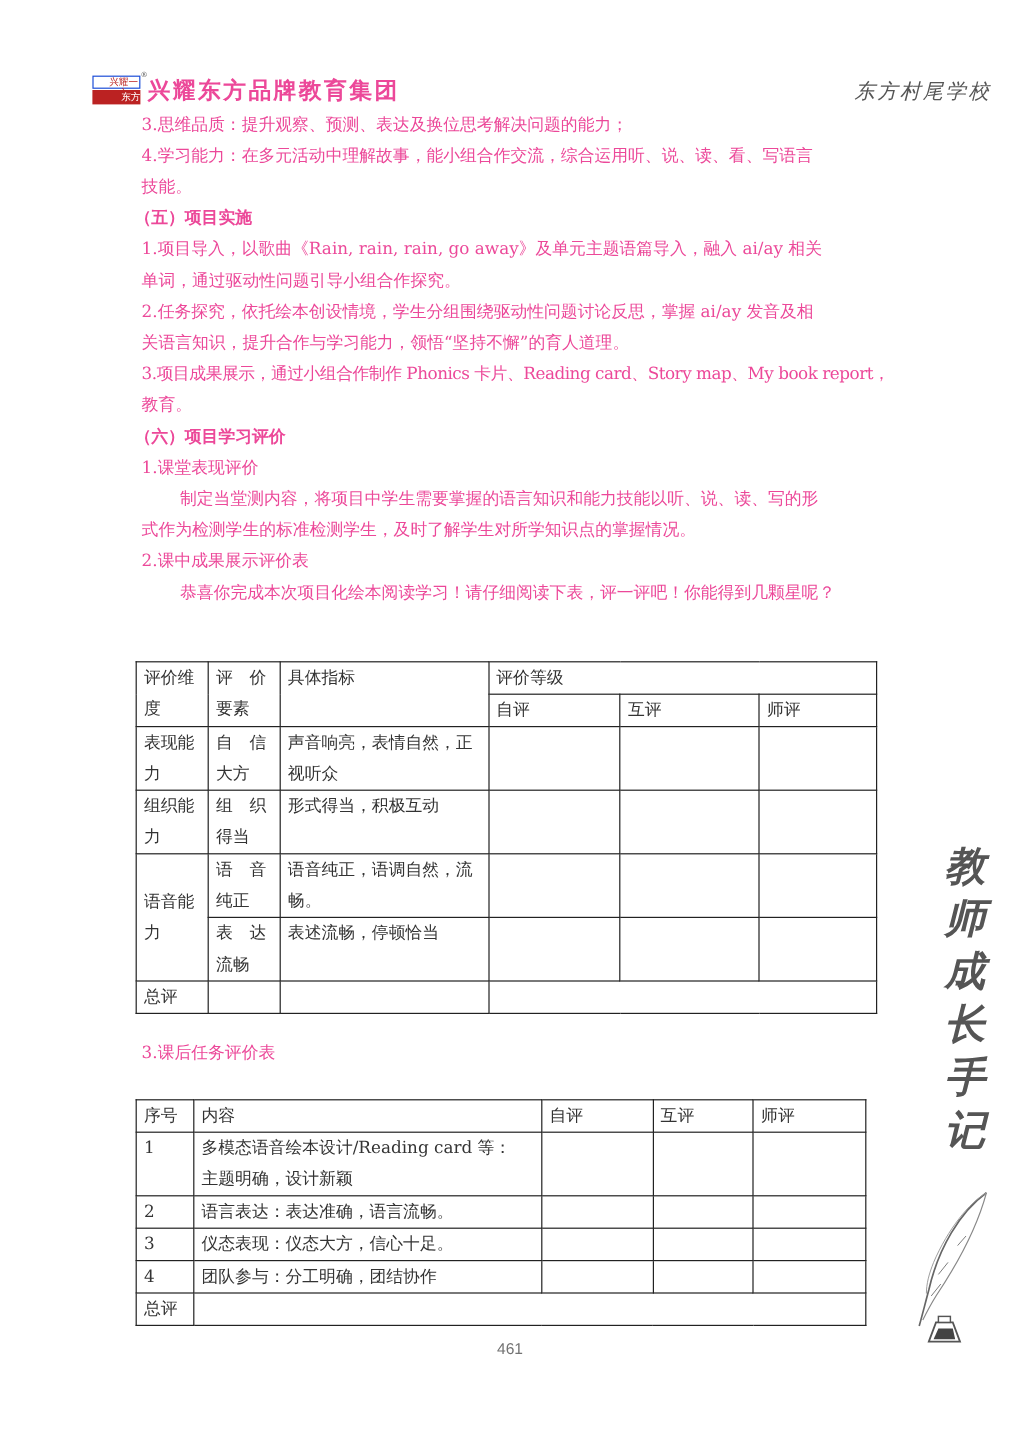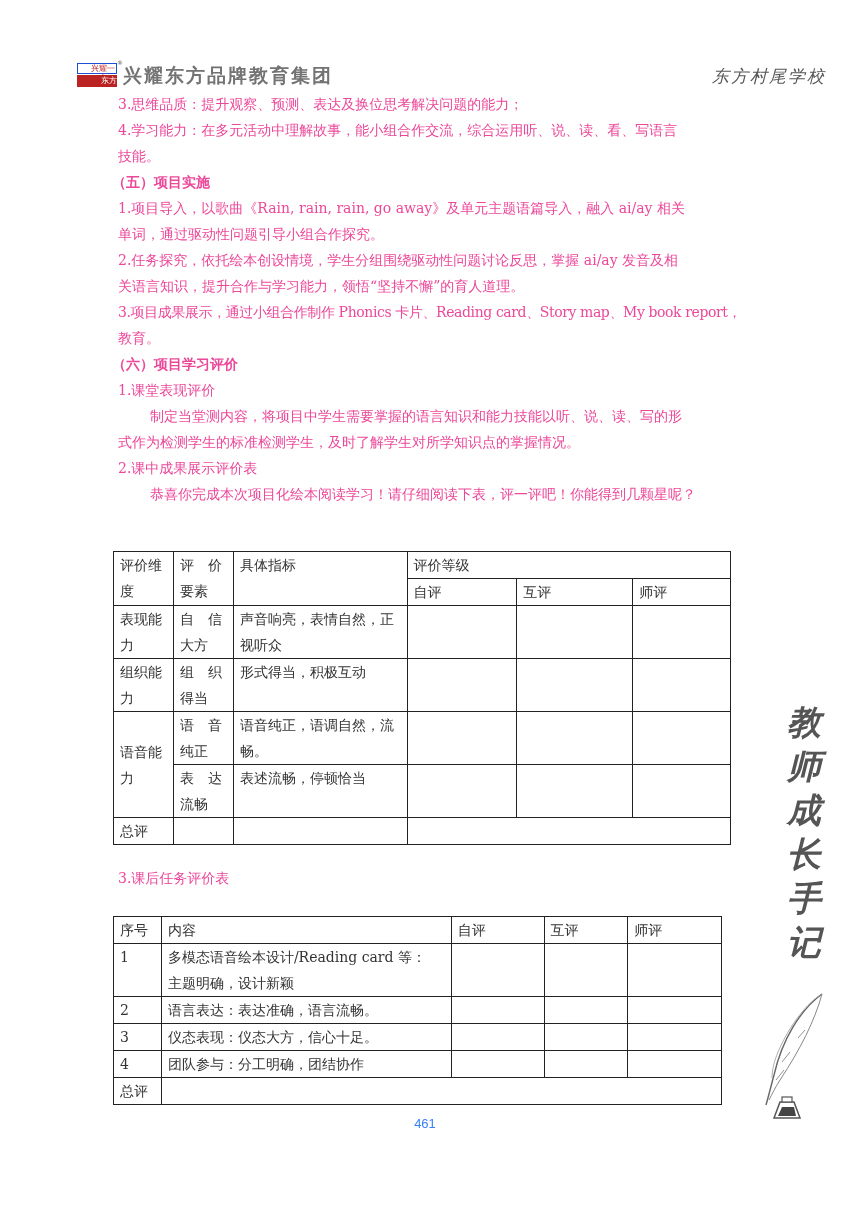--- a/index.html
+++ b/index.html
@@ -2,37 +2,37 @@
 <html><head>
 <meta charset="utf-8">
 <style>
   html, body { margin: 0; padding: 0; background: #ffffff; }
   body { width: 850px; height: 1205px; position: relative; overflow: hidden;
          font-family: "DejaVu Serif", "Liberation Serif", serif; color: #333; }
   .hdr-logo { position: absolute; left: 77px; top: 63px; width: 40px; height: 24px; }
   .hdr-logo .top { position:absolute; left:0; top:0; width:40px; height:11px; border:1px solid #1d4ed8; box-sizing:border-box; color:#b22; font-size:8px; line-height:9px; text-align:center; font-family:"DejaVu Sans",sans-serif;padding-left:12px; }
   .hdr-logo .bot { position:absolute; left:0; top:12px; width:40px; height:12px; background:#b22; color:#fff; font-size:8px; line-height:12px; text-align:right; font-family:"DejaVu Sans",sans-serif; }
   .hdr-logo .reg { position:absolute; left:40px; top:-4px; font-size:6px; color:#555; }
-  .hdr-title { position: absolute; left: 123px; top: 63px; font-size: 19px; font-weight: bold; letter-spacing: 2px; color: #737373; font-family: "DejaVu Serif", serif; }
+  .hdr-title { position: absolute; left: 123px; top: 63px; font-size: 19px; font-weight: bold; letter-spacing: 2px; color: #ec4899; font-family: "DejaVu Serif", serif; }
   .hdr-school { position: absolute; right: 24px; top: 65px; font-size: 17px; letter-spacing: 2px; color: #555; font-family: "DejaVu Serif", serif; font-style: italic; }
 
   .text { position: absolute; left: 118px; width: 614px; font-size: 14px; line-height: 26px; color: #ec4899; }
   .line { white-space: nowrap; }
   .bold { font-weight: bold; }
   .indent { padding-left: 32px; }
 
   table { border-collapse: collapse; position: absolute; font-size: 14px; color: #333; }
   td { border: 1.4px solid #222; padding: 0 6px; vertical-align: top; line-height: 26px; }
 
   .t1 { left: 113px; top: 551px; width: 618px; }
   .t2 { left: 113px; top: 916px; width: 609px; }
 
   .side-calligraphy { position:absolute; left: 782px; top: 700px; width: 44px; font-size: 34px; line-height: 44px; color:#555; text-align:center; font-family:"DejaVu Serif", serif; font-style: italic; font-weight: bold; }
   .quill { position:absolute; left: 760px; top: 990px; width: 70px; height: 130px; }
-  .page-num { position:absolute; left: 0; width: 850px; top: 1116px; text-align:center; font-size: 13px; color:#3b82f6; font-family:"Liberation Sans", sans-serif; }
+  .page-num { position:absolute; left: 0; width: 850px; top: 1116px; text-align:center; font-size: 13px; color:#737373; font-family:"Liberation Sans", sans-serif; }
 </style>
 </head>
 <body>
 
 <div class="hdr-logo">
   <div class="top">兴耀一方</div>
   <div class="bot">东方</div>
   <span class="reg">®</span>
 </div>
 <div class="hdr-title">兴耀东方品牌教育集团</div>

